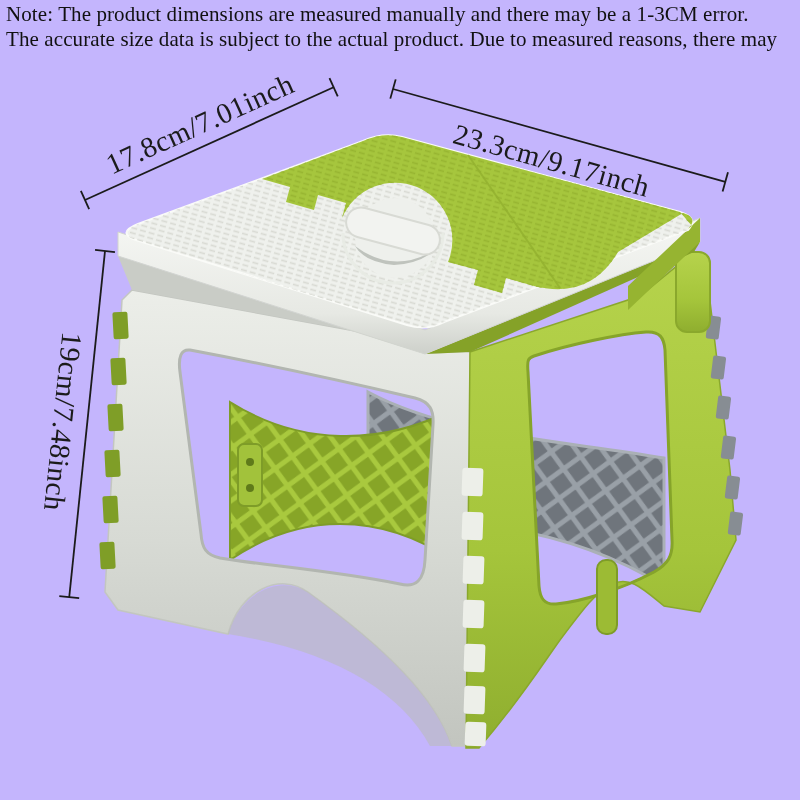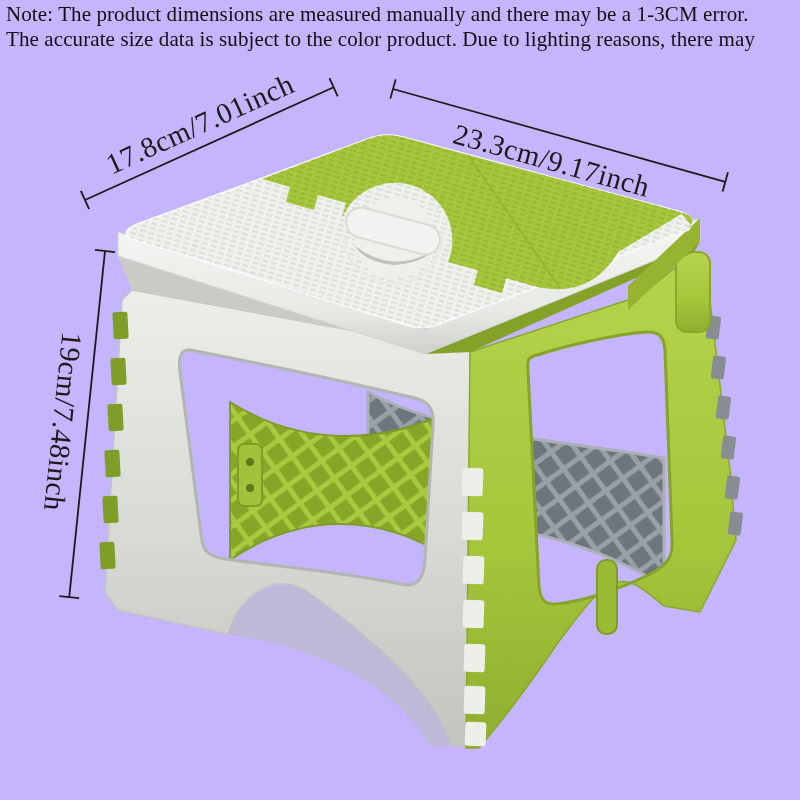--- a/index.html
+++ b/index.html
@@ -36,21 +36,21 @@
     letter-spacing: 0.5px;
   }
 </style>
 </head>
 <body>
 
 <div class="page">
 
   <div class="note">
     <div>Note: The product dimensions are measured manually and there may be a 1-3CM error.</div>
-    <div>The accurate size data is subject to the color product. Due to lighting reasons, there may</div>
+    <div>The accurate size data is subject to the actual product. Due to measured reasons, there may</div>
   </div>
 
   <svg class="stool-svg" viewBox="0 0 800 800">
     <defs>
       <linearGradient id="gradWhiteLeg" x1="0" y1="0" x2="0" y2="1">
         <stop offset="0" stop-color="#ecEEe9"></stop>
         <stop offset="0.55" stop-color="#d7dad4"></stop>
         <stop offset="1" stop-color="#c2c5bf"></stop>
       </linearGradient>
       <linearGradient id="gradGreenLeg" x1="0" y1="0" x2="0" y2="1">

